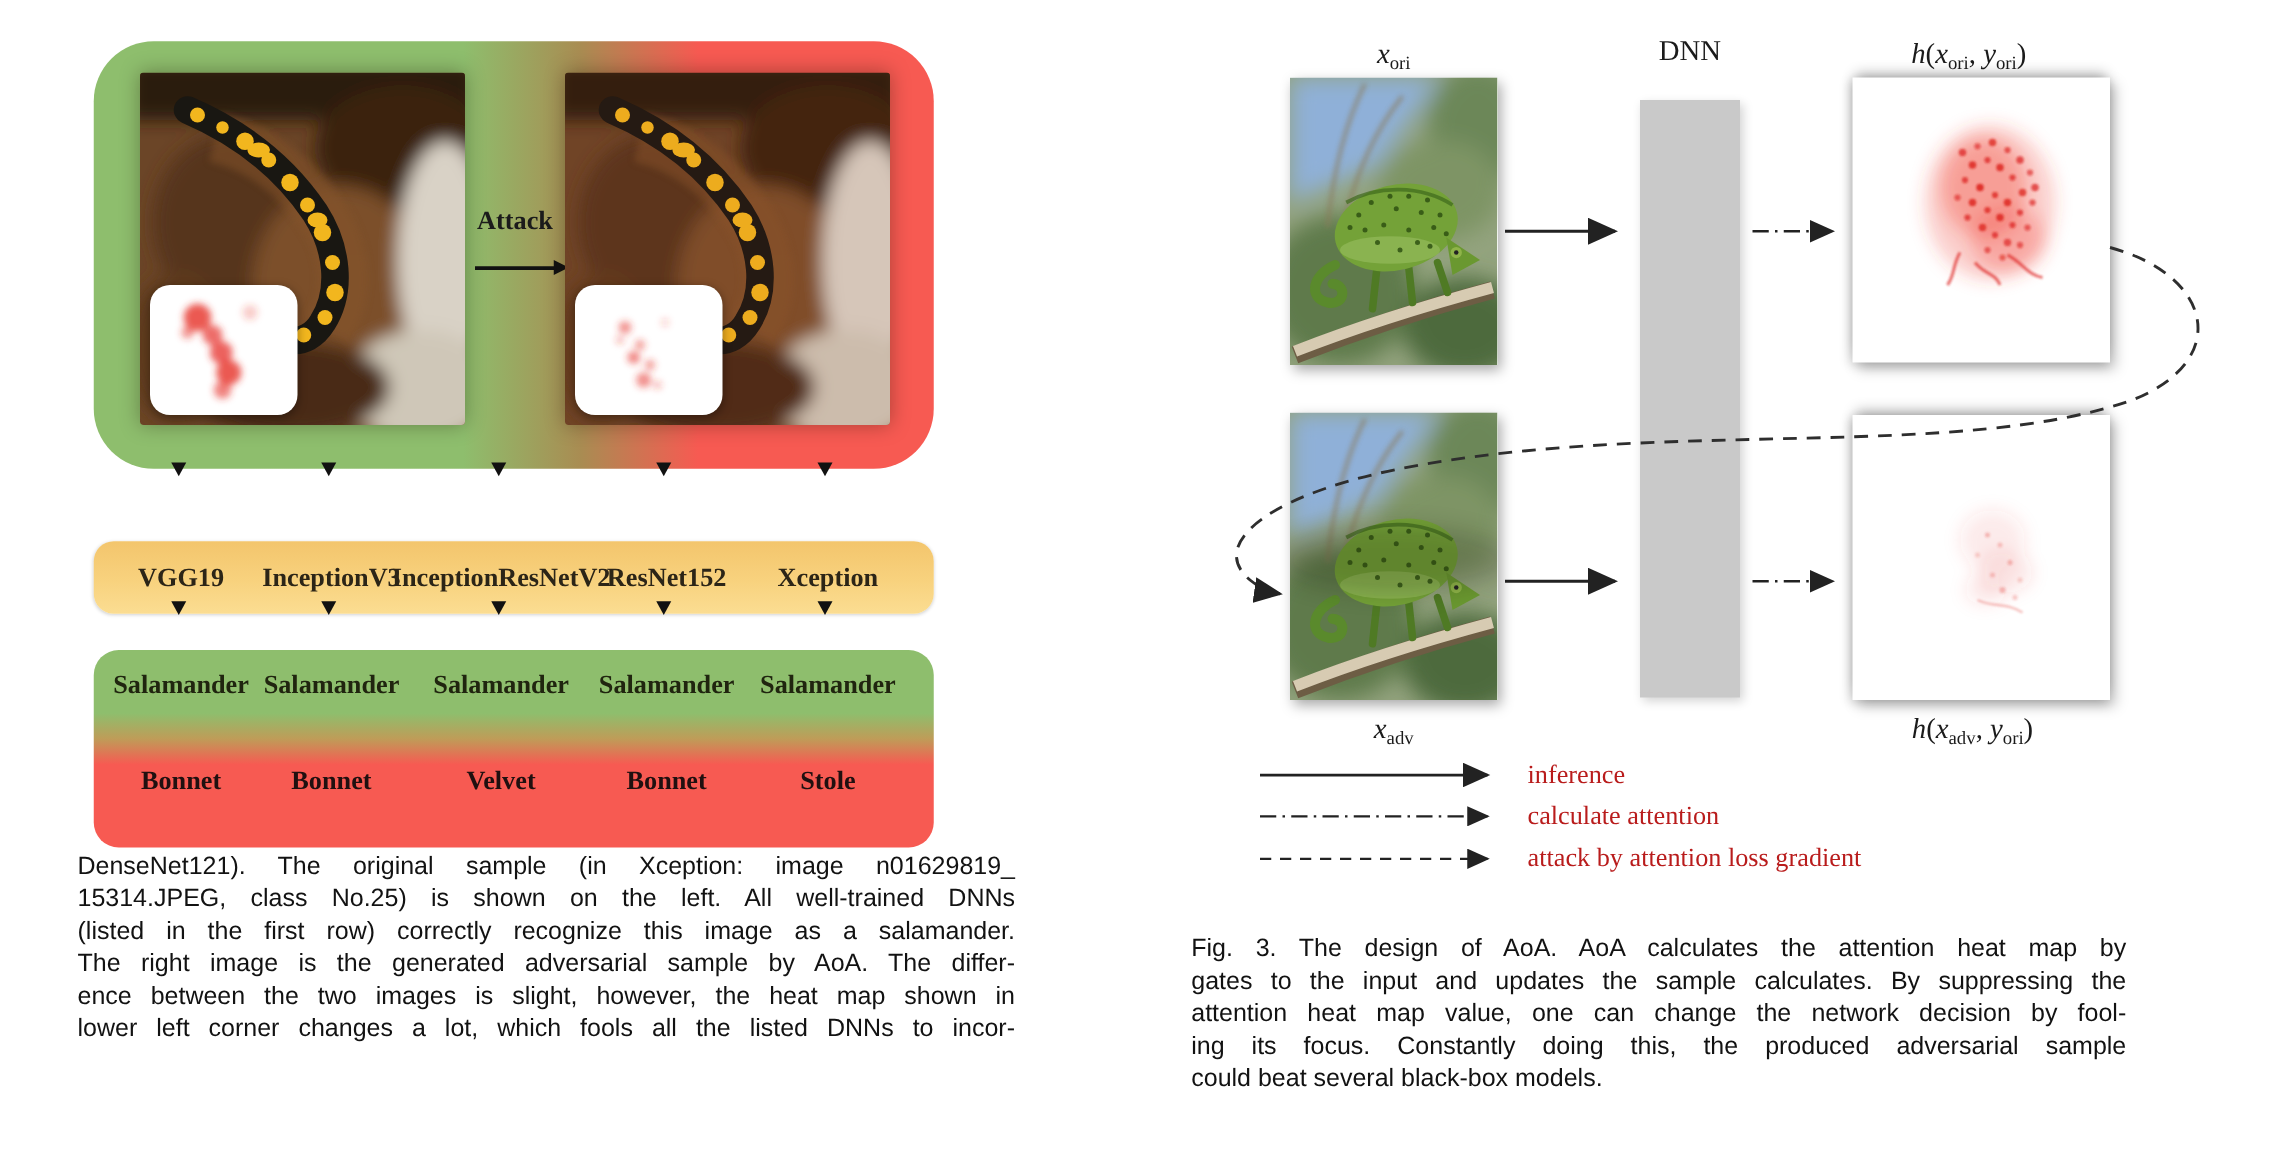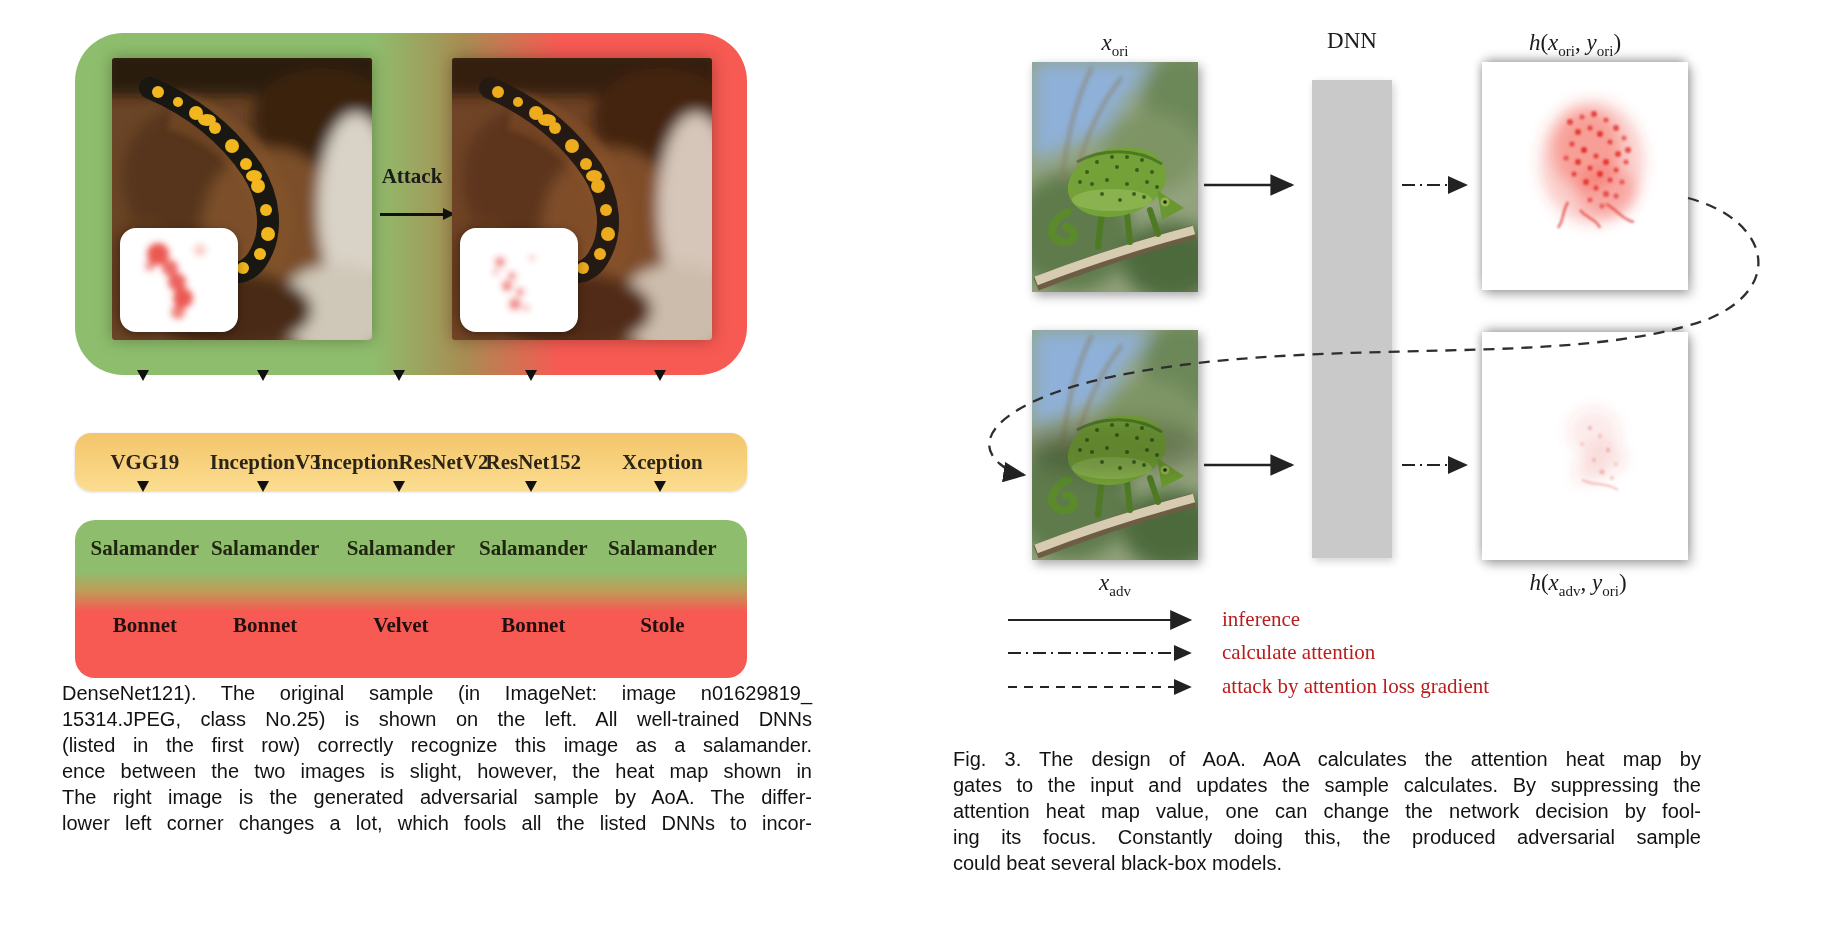--- a/index.html
+++ b/index.html
@@ -233,25 +233,25 @@
     <span class="bar-label pred-top c4">Salamander</span>
     <span class="bar-label pred-top c5">Salamander</span>
     <span class="bar-label pred-bottom c1">Bonnet</span>
     <span class="bar-label pred-bottom c2">Bonnet</span>
     <span class="bar-label pred-bottom c3">Velvet</span>
     <span class="bar-label pred-bottom c4">Bonnet</span>
     <span class="bar-label pred-bottom c5">Stole</span>
   </div>
 
   <div class="caption" id="cap1">
-      <div class="cap-line">DenseNet121). The original sample (in ImageNet: image n01629819_</div>
+      <div class="cap-line">DenseNet121). The original sample (in Xception: image n01629819_</div>
       <div class="cap-line">15314.JPEG, class No.25) is shown on the left. All well-trained DNNs</div>
       <div class="cap-line">(listed in the first row) correctly recognize this image as a salamander.</div>
+      <div class="cap-line">The right image is the generated adversarial sample by AoA. The differ-</div>
       <div class="cap-line">ence between the two images is slight, however, the heat map shown in</div>
-      <div class="cap-line">The right image is the generated adversarial sample by AoA. The differ-</div>
       <div class="cap-line">lower left corner changes a lot, which fools all the listed DNNs to incor-</div>
     </div>
 </div>
 
 <div class="fig" id="fig3">
 
   <div class="mlabel" id="lab-xori">
     <i>x</i><sub>ori</sub>
   </div>
   <div class="mlabel" id="lab-dnn">DNN</div>

